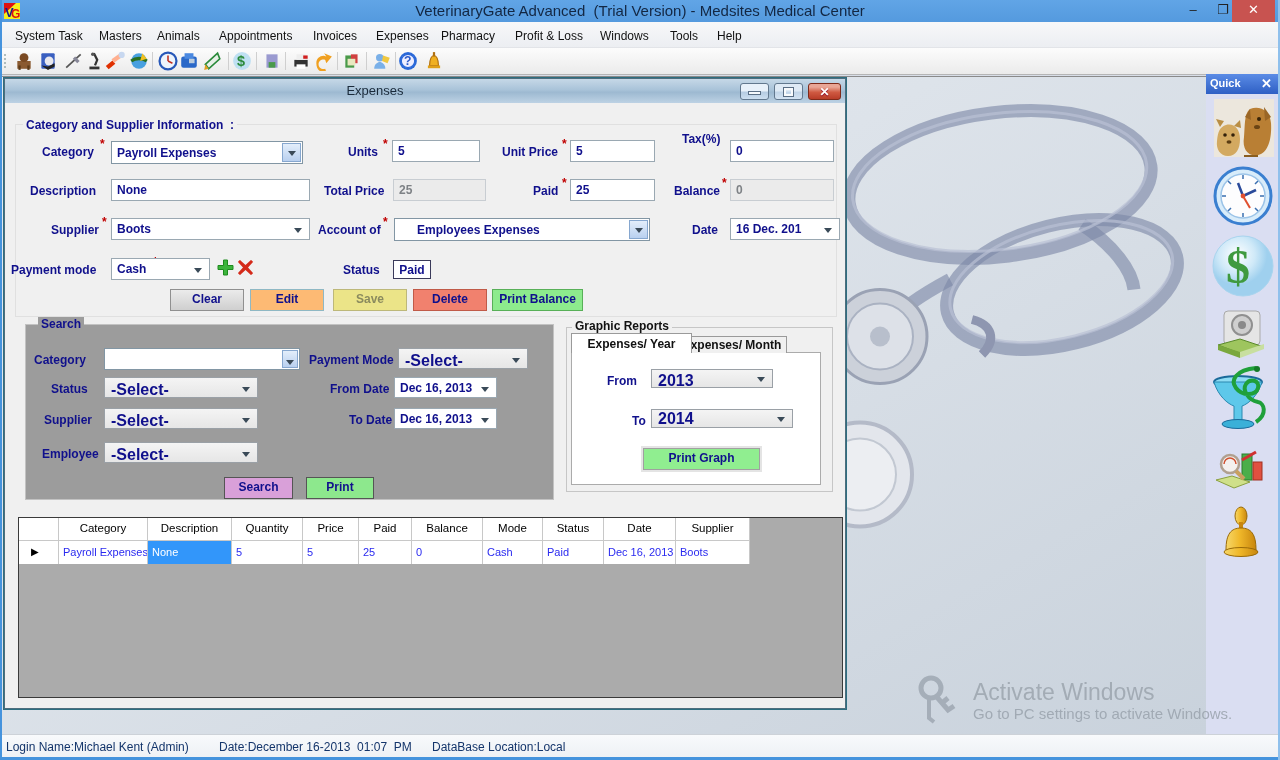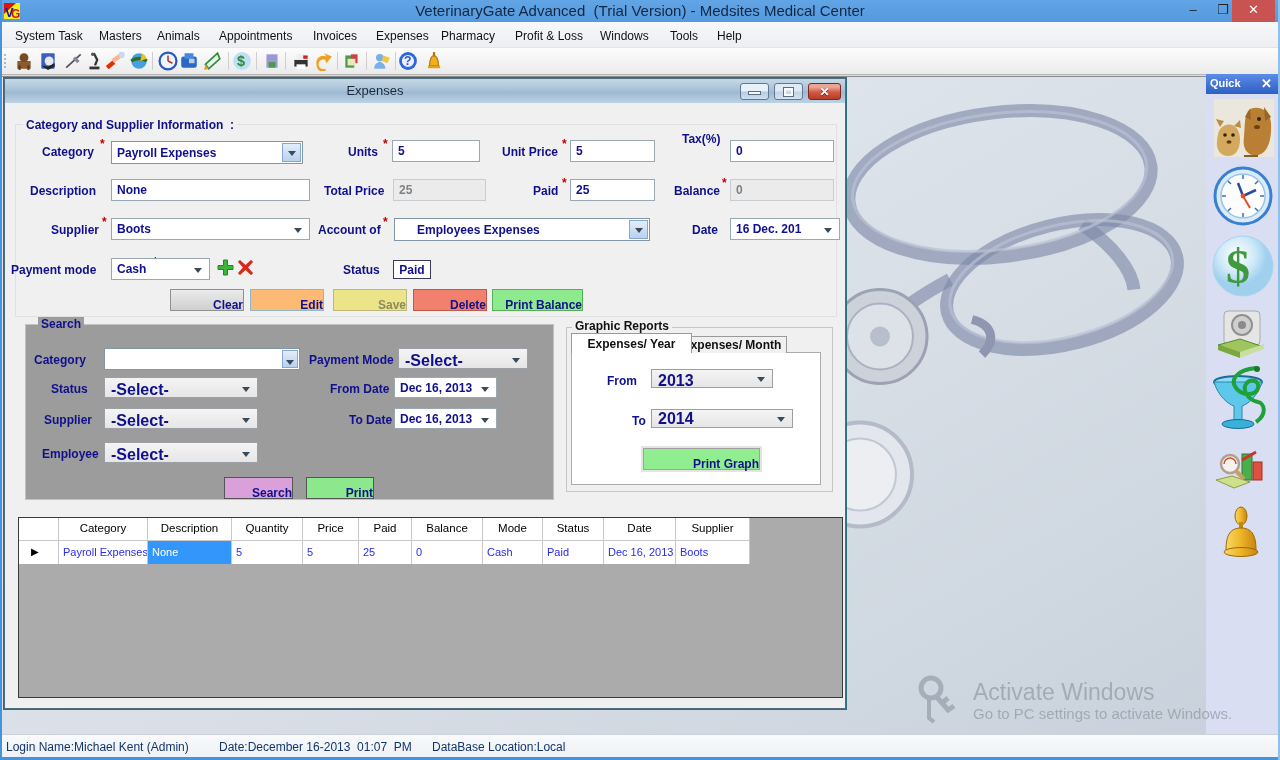--- a/index.html
+++ b/index.html
@@ -58,21 +58,21 @@
  font-size:12px;font-weight:bold;color:#7e8286;padding:3px 0 0 5px;}
 .combo{position:absolute;height:23px;background:#fff;border:1px solid #8296a4;
  font-size:12px;font-weight:bold;color:#10108c;padding:4px 0 0 5px;}
 .bluebtn{position:absolute;right:1px;top:1px;width:19px;height:19px;
  background:linear-gradient(180deg,#e3eefb,#b9d0ef);border:1px solid #86a7cf;text-align:center;}
 .chev{display:inline-block;width:0;height:0;border-left:4px solid transparent;
  border-right:4px solid transparent;border-top:5px solid #3a4a58;margin-top:7px;}
 .chevl{position:absolute;width:0;height:0;border-left:4px solid transparent;
  border-right:4px solid transparent;border-top:5px solid #3a4a58;right:7px;top:9px;}
 .btn{position:absolute;height:22px;font-size:12px;font-weight:bold;color:#10108c;
- text-align:right;padding-top:8px;}
+ text-align:center;padding-top:2px;}
 .gsel{position:absolute;height:21px;background:linear-gradient(180deg,#f4f4f4,#e6e6e6);
  border:1px solid #9aa0a6;font-size:16px;font-weight:bold;color:#10108c;padding:3px 0 0 6px;}
 .gh{position:absolute;top:0;height:22px;background:#fff;border-right:1px solid #c8c8c8;
  font-size:11.5px;color:#000;text-align:center;padding-top:4px;white-space:nowrap;overflow:hidden;}
 .gc{position:absolute;top:22px;height:24px;background:#fff;border-right:1px solid #c8c8c8;
  border-top:1px solid #c8c8c8;font-size:11px;color:#2a2af0;padding:5px 0 0 4px;white-space:nowrap;overflow:hidden;}
 </style>
 </head>
 <body>
 <div id="app">

